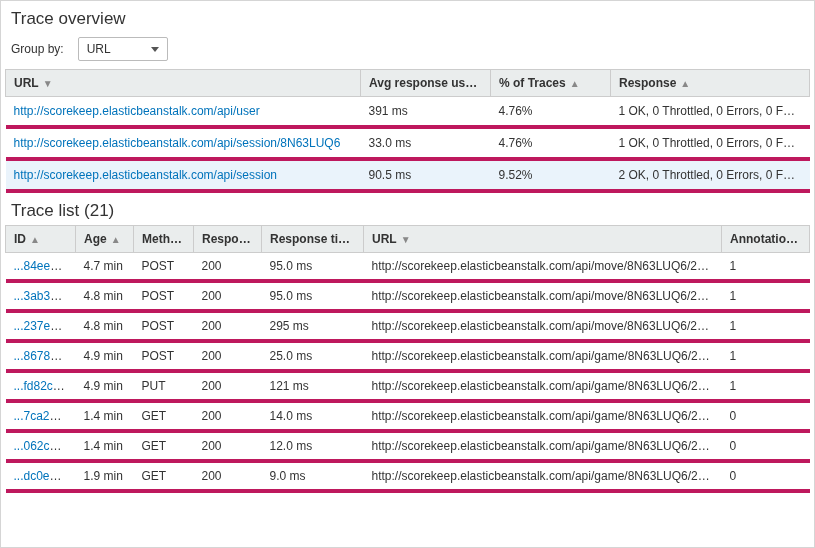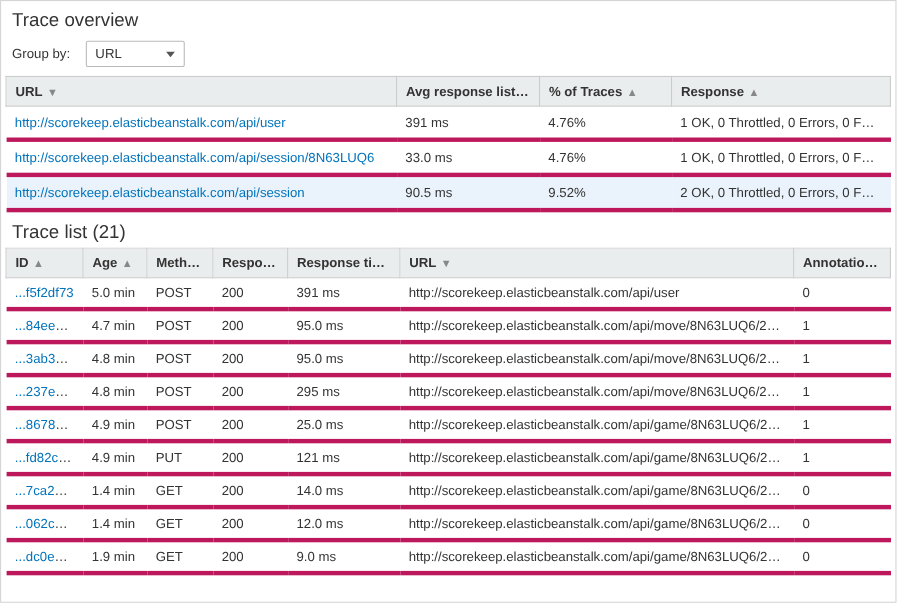--- a/index.html
+++ b/index.html
@@ -110,21 +110,21 @@
 <table class="overview-table">
   <colgroup>
     <col class="ov-url">
       <col class="ov-avg">
       <col class="ov-pct">
       <col class="ov-resp">
   </colgroup>
   <thead>
     <tr>
       <th><span>URL</span><span class="sort-icon">▼</span></th>
-      <th><span>Avg response list</span><span class="sort-icon">▲</span></th>
+      <th><span>Avg response users</span><span class="sort-icon">▲</span></th>
       <th><span>% of Traces</span><span class="sort-icon">▲</span></th>
       <th><span>Response</span><span class="sort-icon">▲</span></th>
     </tr>
   </thead>
   <tbody id="overview-body">
       <tr>
         <td><span class="link">http://scorekeep.elasticbeanstalk.com/api/user</span></td>
         <td>391 ms</td>
         <td>4.76%</td>
         <td>1 OK, 0 Throttled, 0 Errors, 0 Faults</td>
@@ -163,29 +163,20 @@
       <th><span>Age</span><span class="sort-icon">▲</span></th>
       <th><span>Method</span><span class="sort-icon">▲</span></th>
       <th><span>Response</span></th>
       <th><span>Response time</span><span class="sort-icon">▲</span></th>
       <th><span>URL</span><span class="sort-icon">▼</span></th>
       <th><span>Annotations</span><span class="sort-icon">▲</span></th>
     </tr>
   </thead>
   <tbody id="tracelist-body">
         <tr>
-          <td><span class="link">...f5f2df73</span></td>
-          <td>5.0 min</td>
-          <td>POST</td>
-          <td>200</td>
-          <td>391 ms</td>
-          <td>http://scorekeep.elasticbeanstalk.com/api/user</td>
-          <td>0</td>
-        </tr>
-        <tr>
           <td><span class="link">...84eeef29</span></td>
           <td>4.7 min</td>
           <td>POST</td>
           <td>200</td>
           <td>95.0 ms</td>
           <td>http://scorekeep.elasticbeanstalk.com/api/move/8N63LUQ6/2N56AC7L/PPMPBLJB</td>
           <td>1</td>
         </tr>
         <tr>
           <td><span class="link">...3ab33fdb</span></td>

